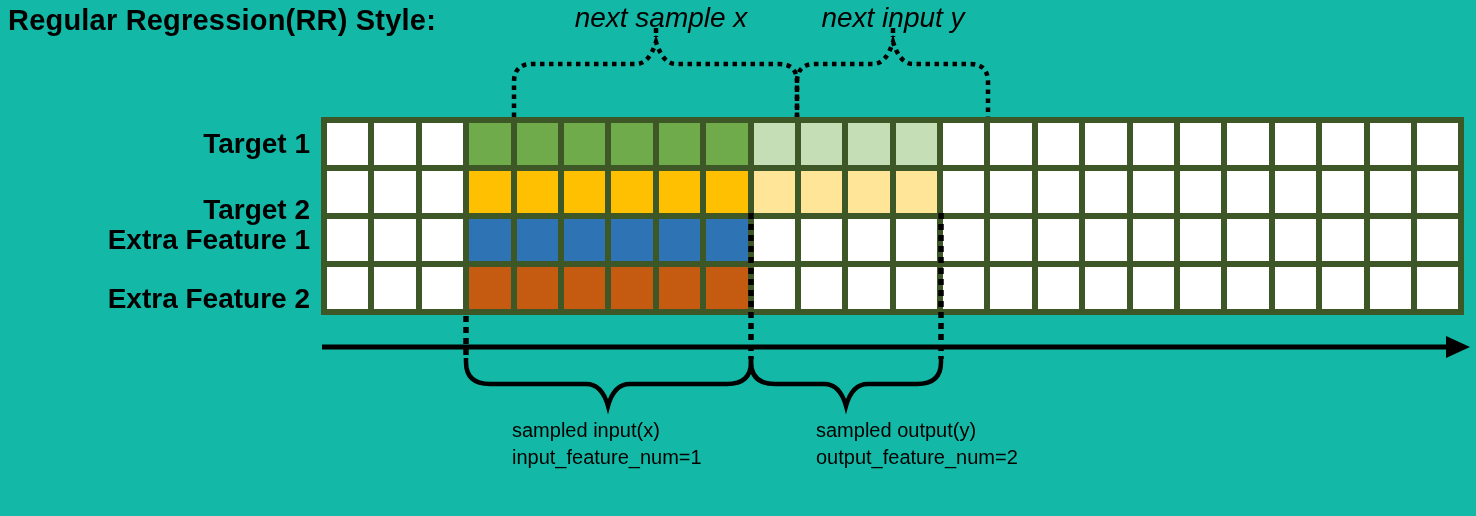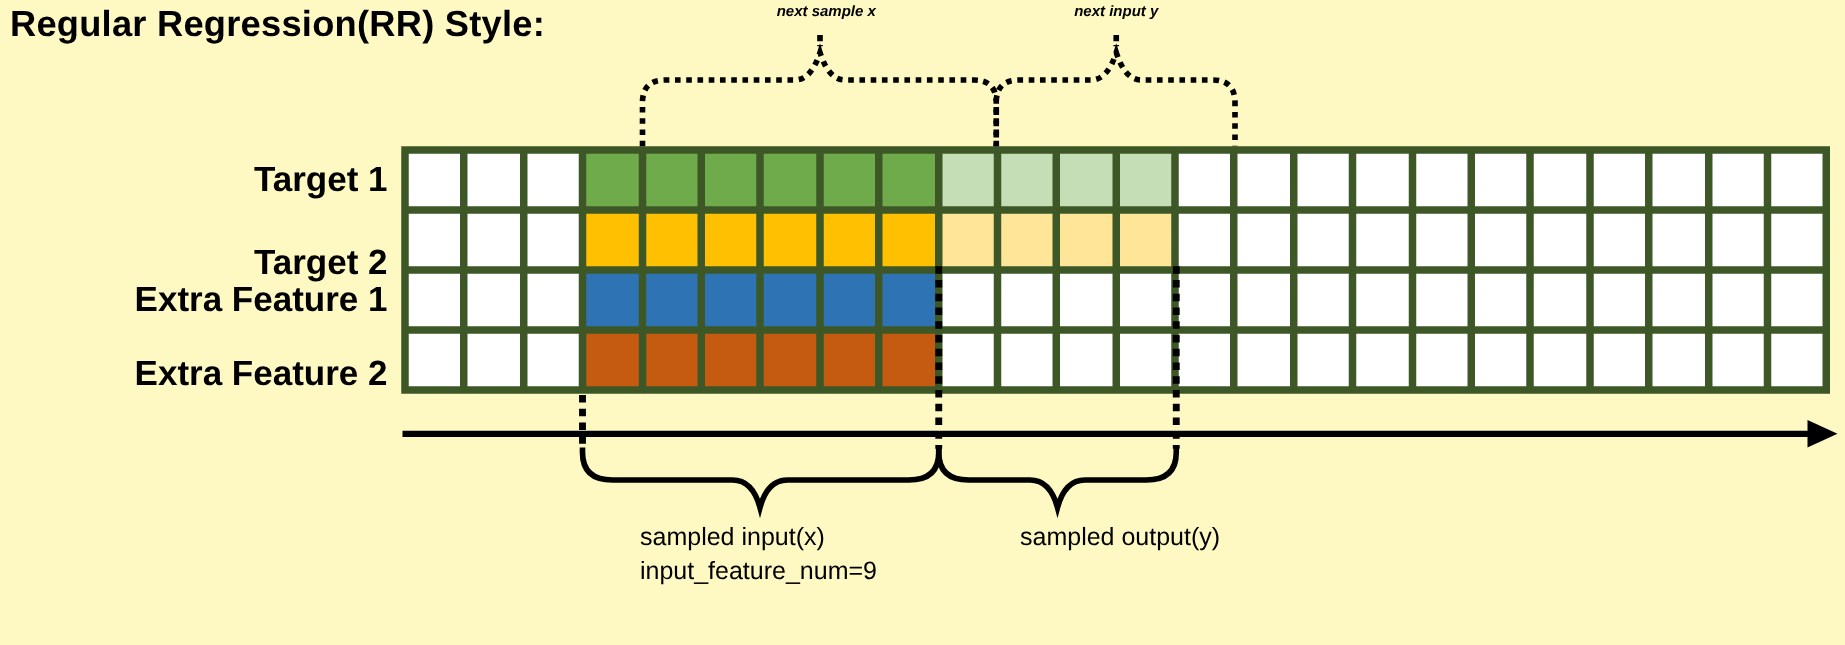--- a/index.html
+++ b/index.html
@@ -1,32 +1,32 @@
 <!DOCTYPE html>
 <html><head>
 <meta charset="utf-8">
 <style>
   html,body{margin:0;padding:0;background:#ffffff;}
   #canvas{
     position:relative;
     width:1476px;height:516px;
-    background:#fef9c3;
+    background:#14b8a6;
     font-family:"Liberation Sans", sans-serif;
     color:#000;
     overflow:hidden;
   }
   .abs{position:absolute;}
   #title{
     left:8px;top:4px;
     font-size:29px;font-weight:bold;letter-spacing:0.2px;
     white-space:nowrap;
   }
   .next-label{
     top:2px;
-    font-size:12px;font-style:italic;font-weight:700;
+    font-size:28px;font-style:italic;font-weight:400;
     white-space:nowrap;
     transform:translateX(-50%);
   }
   #next-x-label{left:661px;}
   #next-y-label{left:893px;}
   #row-labels .row-label{
     position:absolute;left:0;width:310px;
     text-align:right;
     font-size:28px;font-weight:bold;
     height:42px;line-height:42px;
@@ -167,25 +167,26 @@
       <div class="cell" style="background: rgb(255, 255, 255);"></div>
       <div class="cell" style="background: rgb(255, 255, 255);"></div>
       <div class="cell" style="background: rgb(255, 255, 255);"></div>
       <div class="cell" style="background: rgb(255, 255, 255);"></div>
       <div class="cell" style="background: rgb(255, 255, 255);"></div>
     </div>
 
 
   <div id="input-note" class="abs note-block">
     <div>sampled input(x)</div>
-    <div>input_feature_num=9</div>
+    <div>input_feature_num=1</div>
   </div>
 
   <div id="output-note" class="abs note-block">
     <div>sampled output(y)</div>
+    <div>output_feature_num=2</div>
   </div>
 
   <svg id="overlay" width="1476" height="516" viewBox="0 0 1476 516">
 
     <path d="M514,117 L514,82 Q514,64 532,64 L636,64 Q649,64 656,42 Q663,64 676,64 L779,64 Q797,64 797,82 L797,117" fill="none" stroke="#000" stroke-width="4.5" stroke-dasharray="4.5 4.5"></path>
     <path d="M656,28 L656,37" fill="none" stroke="#000" stroke-width="4.5" stroke-dasharray="5 3"></path>
 
     <path d="M797,117 L797,82 Q797,64 815,64 L873,64 Q886,64 893,42 Q900,64 913,64 L970,64 Q988,64 988,82 L988,117" fill="none" stroke="#000" stroke-width="4.5" stroke-dasharray="4.5 4.5"></path>
     <path d="M893,28 L893,37" fill="none" stroke="#000" stroke-width="4.5" stroke-dasharray="5 3"></path>
 

